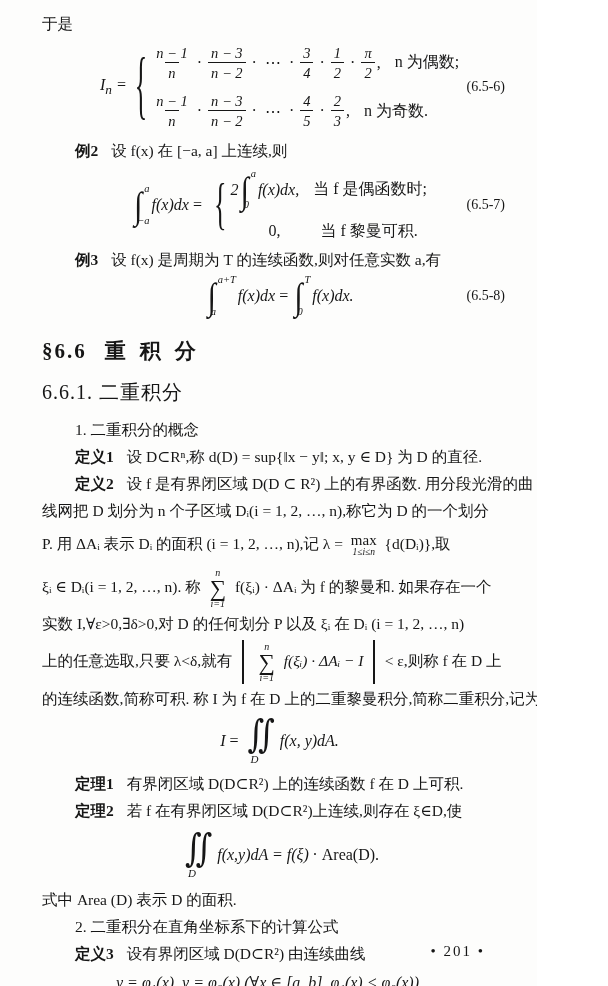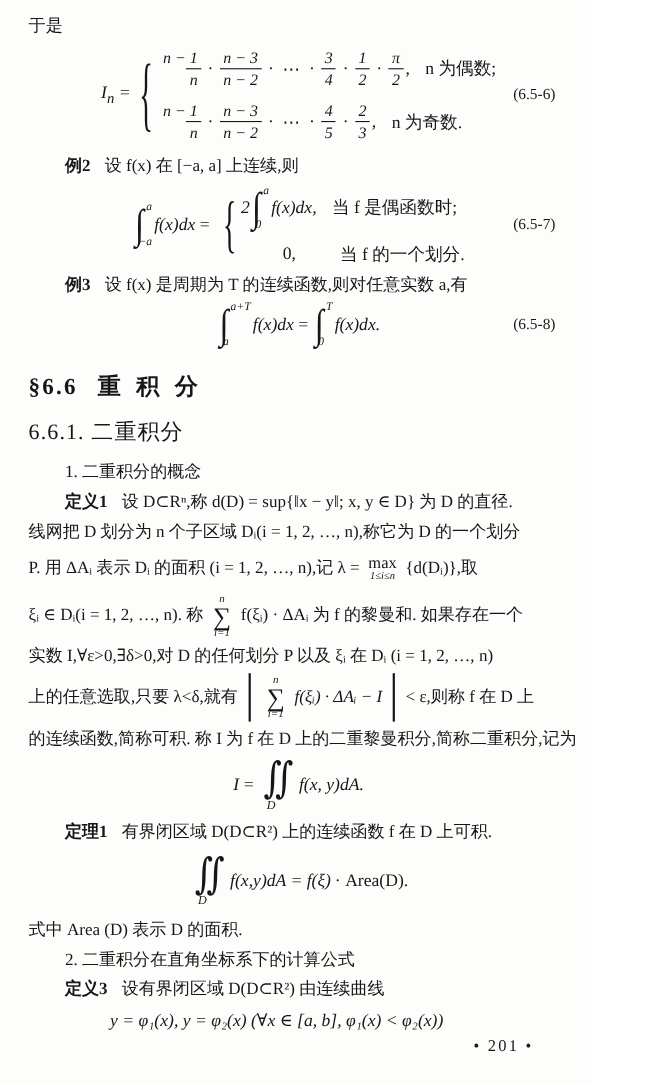--- a/index.html
+++ b/index.html
@@ -3,34 +3,34 @@
 <meta charset="utf-8">
 <style>
   html,body{margin:0;padding:0;background:#ffffff;}
   .page{
     position:relative;
     width:537px;height:986px;
     box-sizing:border-box;
     background:#fdfdfc;
     color:#161616;
     font-family:"Liberation Serif","DejaVu Serif",serif;
-    padding:10px 20px 0 26px;
+    padding:10px 20px 0 42px;
     overflow:hidden;
   }
   .tline{font-size:15.5px;line-height:27px;white-space:nowrap;}
   .ind{padding-left:33px;}
   .blabel{font-weight:bold;margin-right:9px;}
   .mit{font-style:italic;}
 
   
   .display{position:relative;display:flex;align-items:center;justify-content:center;}
   .eq-num{position:absolute;right:12px;top:50%;transform:translateY(-50%);font-size:14px;}
 
   
-  .frac{display:inline-flex;flex-direction:column;align-items:flex-end;vertical-align:middle;
+  .frac{display:inline-flex;flex-direction:column;align-items:center;vertical-align:middle;
         line-height:1.25;font-size:14.5px;margin:0 2px;font-style:italic;}
   .frac .num{padding:0 3px;}
   .frac .den{border-top:1.3px solid #161616;padding:1px 3px 0;}
   .op{margin:0 4px;}
 
   
   .brace{display:inline-block;font-size:26px;font-weight:300;transform-origin:center;margin:0 4px 0 8px;}
   .cases{display:flex;flex-direction:column;}
   .case-row{display:flex;align-items:center;margin:5px 0;}
   .ctext{margin-left:14px;}
@@ -177,21 +177,21 @@
             <span class="ilims">
               <span class="iup">a</span>
               <span class="ilo">0</span>
             </span>
           </span>
         <span class="mit">f(x)dx,</span>
         <span class="ctext">当 f 是偶函数时;</span>
       </div>
       <div class="case-row">
         <span style="margin-left:38px">0,</span>
-        <span class="ctext" style="margin-left:40px">当 f 的一个划分.</span>
+        <span class="ctext" style="margin-left:40px">当 f 黎曼可积.</span>
       </div>
     </div>
     <span class="eq-num">(6.5-7)</span>
   </div>
 
   <div class="tline ind">
     <span class="blabel">例3</span>
     <span>设 f(x) 是周期为 T 的连续函数,则对任意实数 a,有</span>
   </div>
 
@@ -224,20 +224,24 @@
 
   <div class="tline ind">
     <span>1. 二重积分的概念</span>
   </div>
 
   <div class="tline ind">
     <span class="blabel">定义1</span>
     <span>设 D⊂Rⁿ,称 d(D) = sup{‖x − y‖; x, y ∈ D} 为 D 的直径.</span>
   </div>
 
+  <div class="tline ind">
+    <span class="blabel">定义2</span>
+    <span>设 f 是有界闭区域 D(D ⊂ R²) 上的有界函数. 用分段光滑的曲</span>
+  </div>
   <div class="tline">
     <span>线网把 D 划分为 n 个子区域 Dᵢ(i = 1, 2, …, n),称它为 D 的一个划分</span>
   </div>
   <div class="tline" style="line-height:40px">
     <span>P. 用 ΔAᵢ 表示 Dᵢ 的面积 (i = 1, 2, …, n),记 λ =</span>
     <span class="maxw">
         <span class="mtop">max</span>
         <span class="mbot">1≤i≤n</span>
       </span>
     <span>{d(Dᵢ)},取</span>
@@ -277,20 +281,24 @@
         <span class="dsym">∬</span>
         <span class="dsub">D</span>
       </span>
     <span class="mit">f(x, y)dA.</span>
   </div>
 
   <div class="tline ind">
     <span class="blabel">定理1</span>
     <span>有界闭区域 D(D⊂R²) 上的连续函数 f 在 D 上可积.</span>
   </div>
+  <div class="tline ind">
+    <span class="blabel">定理2</span>
+    <span>若 f 在有界闭区域 D(D⊂R²)上连续,则存在 ξ∈D,使</span>
+  </div>
 
   <div class="display hA">
     <span class="dintw">
         <span class="dsym">∬</span>
         <span class="dsub">D</span>
       </span>
     <span class="mit">f(x,y)dA = f(ξ) ·</span>
     <span style="margin-left:5px">Area(D).</span>
   </div>
 

